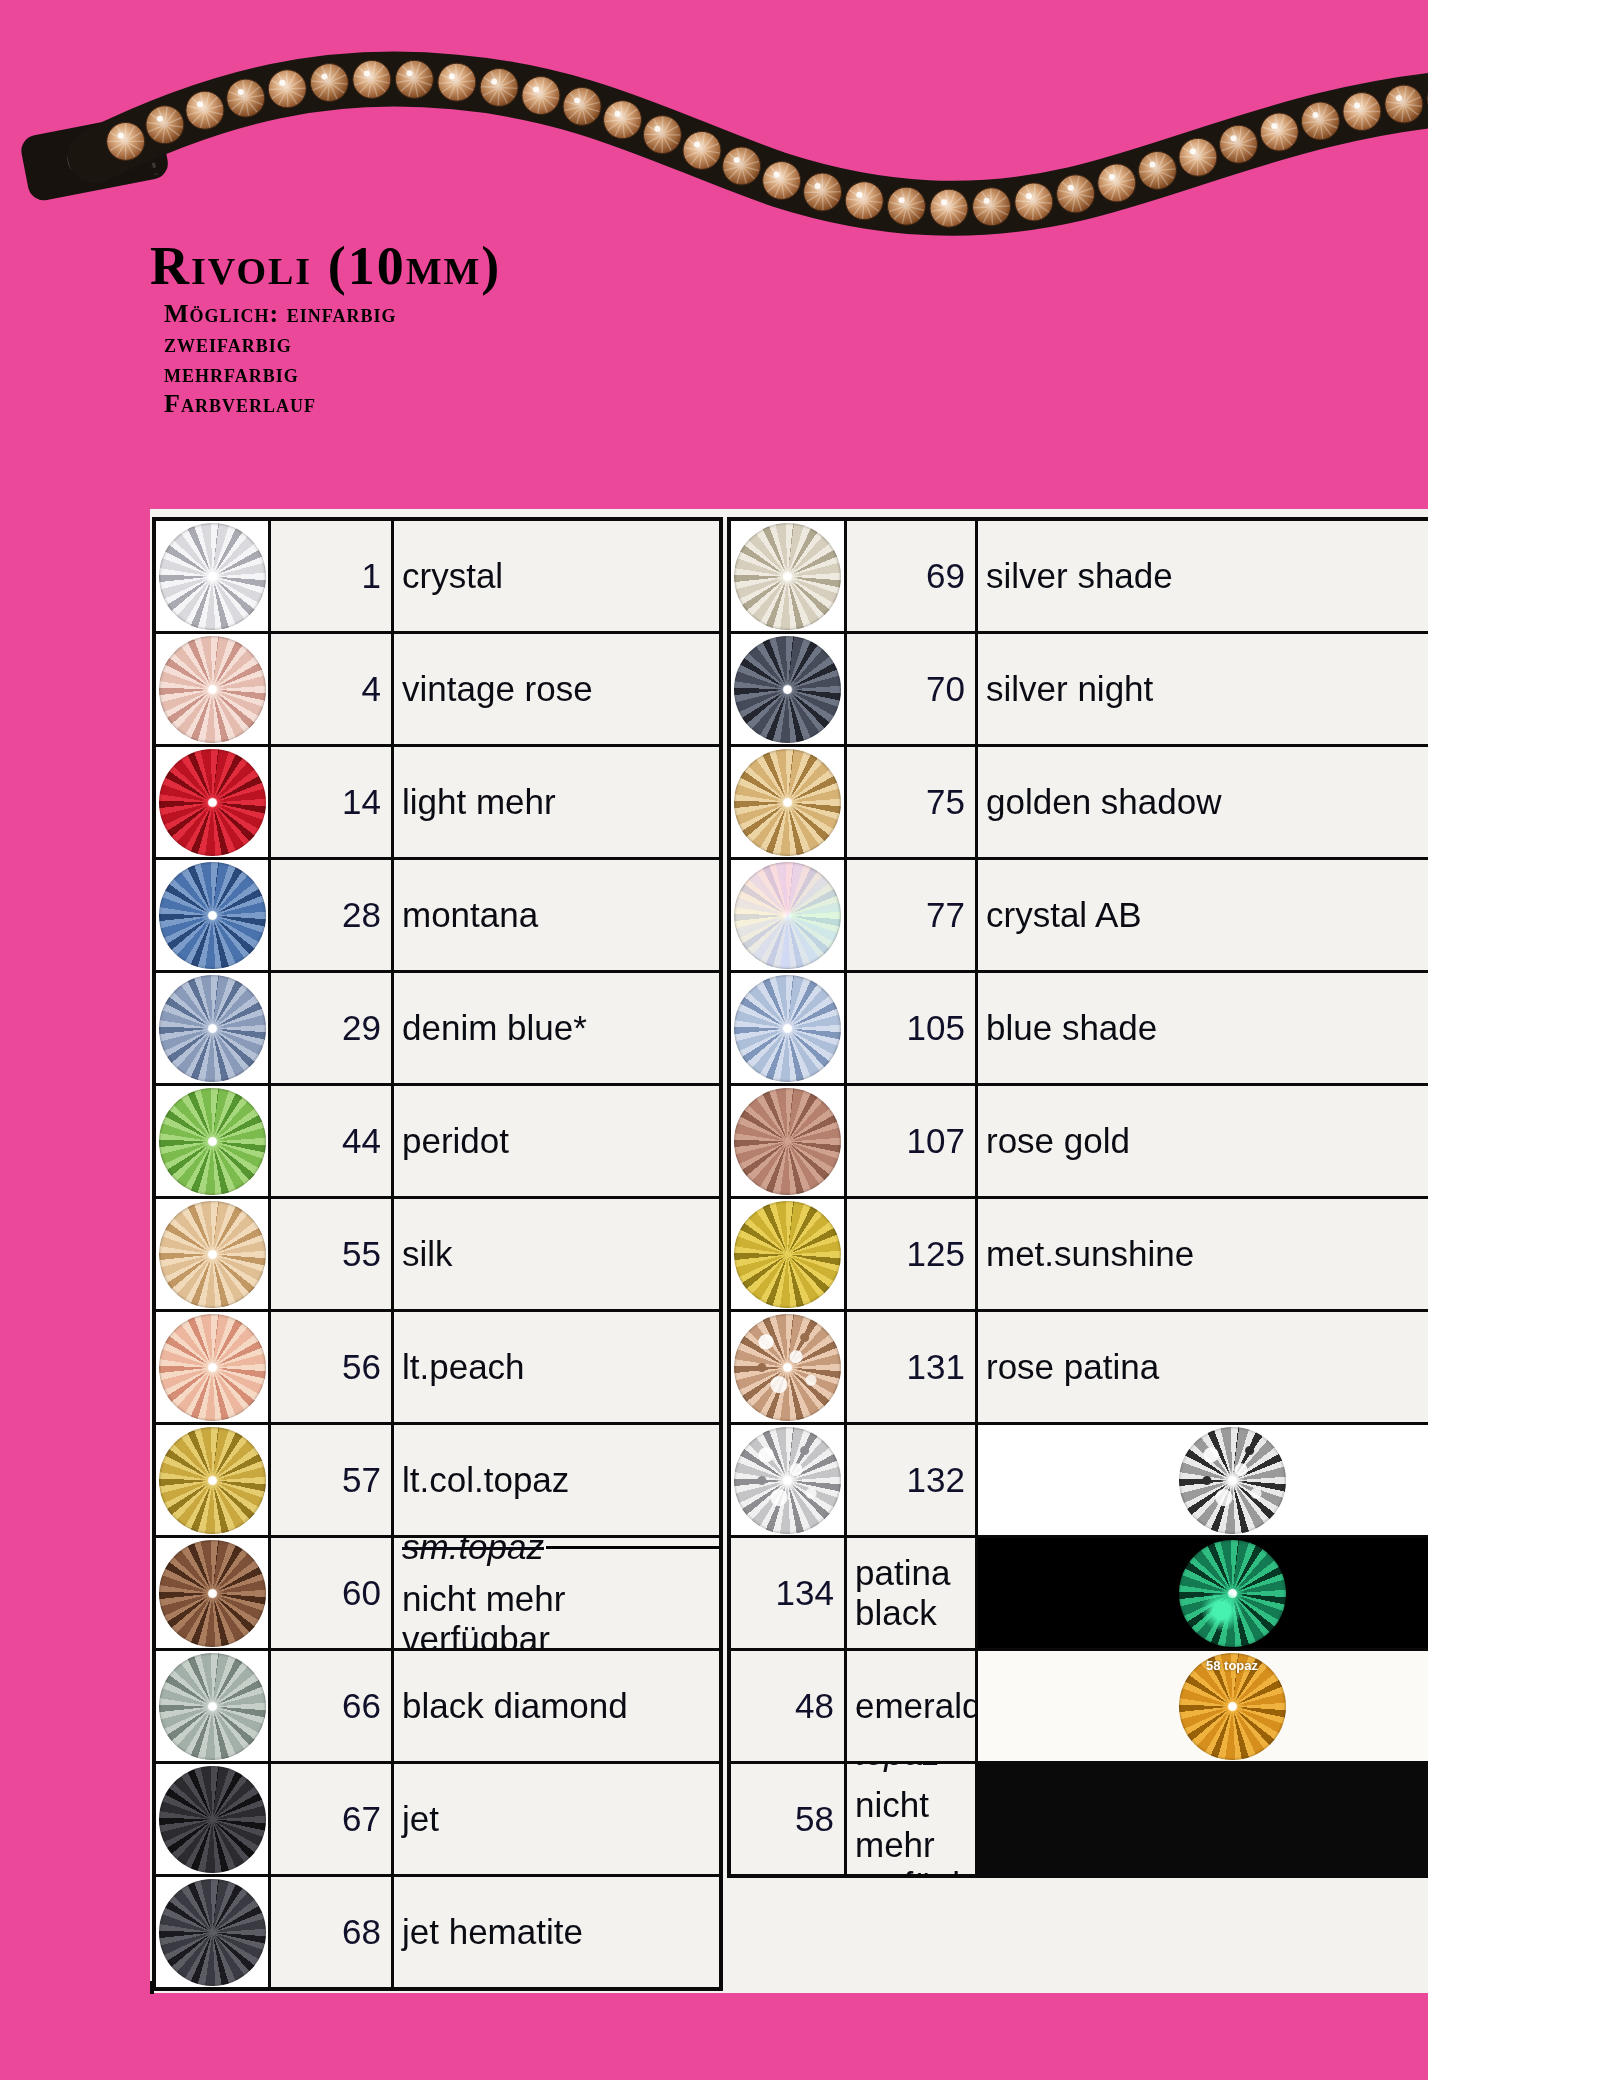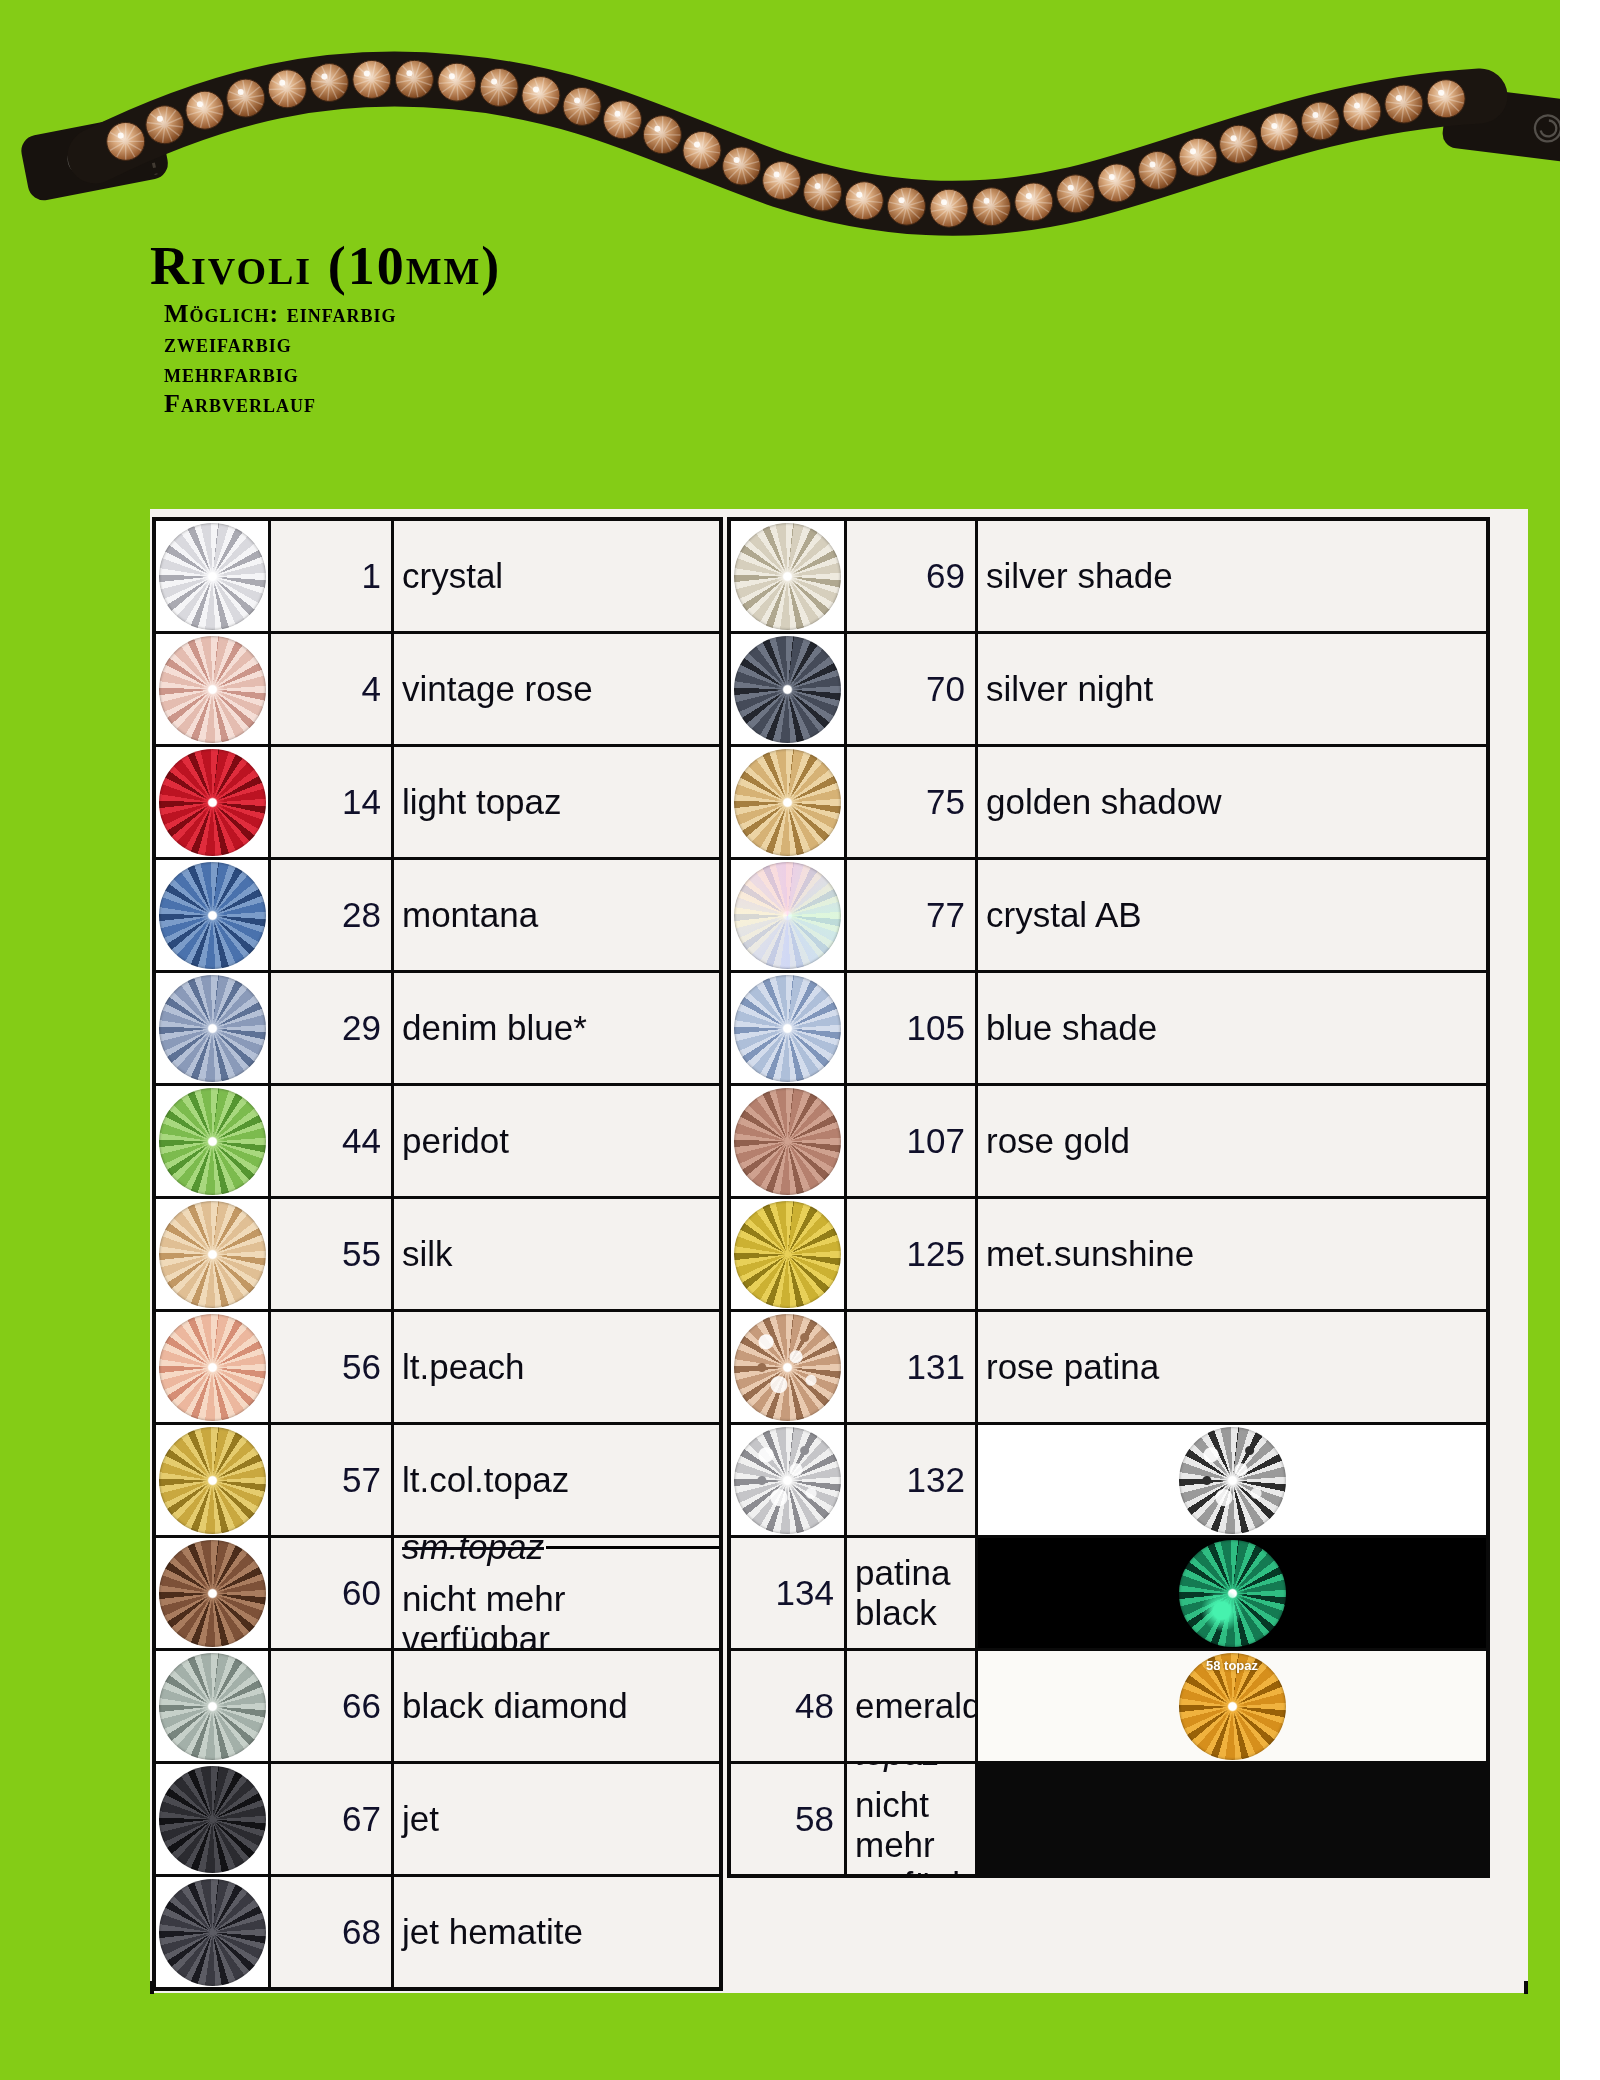--- a/index.html
+++ b/index.html
@@ -1,16 +1,16 @@
 <!DOCTYPE html>
 <html><head>
 <meta charset="utf-8">
 <style>
   html,body{margin:0;padding:0;background:#ffffff;}
-  .page{position:relative;width:1560px;height:2080px;background:#84cc16;overflow:hidden;
+  .page{position:relative;width:1428px;height:2080px;background:#ec4899;overflow:hidden;
         font-family:"Liberation Sans",sans-serif;color:#0b0b14;}
   .browband{position:absolute;left:0;top:14px;}
   .titleblock{position:absolute;left:150px;top:240px;}
   .title{font-family:"Liberation Serif",serif;font-weight:700;font-variant:small-caps;
          font-size:54px;line-height:52px;letter-spacing:2px;color:#000;}
   .sub{font-family:"Liberation Serif",serif;font-weight:700;font-variant:small-caps;
        font-size:26px;line-height:30px;letter-spacing:1px;color:#000;margin-left:14px;}
   .subwrap{margin-top:7px;}
   .backdrop{position:absolute;left:150px;top:509px;width:1378px;height:1484px;background:#f4f2ef;}
   .ctable{position:absolute;background:#0a0a0a;border:4px solid #0a0a0a;display:grid;gap:3px;}
@@ -260,21 +260,21 @@
         </div>
       </div>
       <div class="cell num">4</div>
       <div class="cell name">vintage rose</div>
       <div class="cell img">
         <div class="gemwrap">
           <div class="gem" style="background: radial-gradient(circle, rgb(255, 255, 255) 0px, rgb(255, 255, 255) 5%, rgb(224, 44, 60) 7%, rgba(255, 255, 255, 0) 16%), repeating-conic-gradient(from 7deg, rgb(188, 19, 34) 0deg, rgb(188, 19, 34) 11deg, rgb(224, 44, 60) 11deg, rgb(224, 44, 60) 19deg, rgb(127, 10, 18) 19deg, rgb(127, 10, 18) 27deg, rgb(224, 44, 60) 27deg, rgb(224, 44, 60) 34deg);"></div>
         </div>
       </div>
       <div class="cell num">14</div>
-      <div class="cell name">light topaz</div>
+      <div class="cell name">light mehr</div>
       <div class="cell img">
         <div class="gemwrap">
           <div class="gem" style="background: radial-gradient(circle, rgb(255, 255, 255) 0px, rgb(255, 255, 255) 5%, rgb(123, 156, 201) 7%, rgba(255, 255, 255, 0) 16%), repeating-conic-gradient(from 7deg, rgb(74, 114, 173) 0deg, rgb(74, 114, 173) 11deg, rgb(123, 156, 201) 11deg, rgb(123, 156, 201) 19deg, rgb(43, 74, 124) 19deg, rgb(43, 74, 124) 27deg, rgb(123, 156, 201) 27deg, rgb(123, 156, 201) 34deg);"></div>
         </div>
       </div>
       <div class="cell num">28</div>
       <div class="cell name">montana</div>
       <div class="cell img">
         <div class="gemwrap">
           <div class="gem" style="background: radial-gradient(circle, rgb(255, 255, 255) 0px, rgb(255, 255, 255) 5%, rgb(180, 192, 214) 7%, rgba(255, 255, 255, 0) 16%), repeating-conic-gradient(from 7deg, rgb(138, 154, 185) 0deg, rgb(138, 154, 185) 11deg, rgb(180, 192, 214) 11deg, rgb(180, 192, 214) 19deg, rgb(94, 114, 150) 19deg, rgb(94, 114, 150) 27deg, rgb(180, 192, 214) 27deg, rgb(180, 192, 214) 34deg);"></div>

